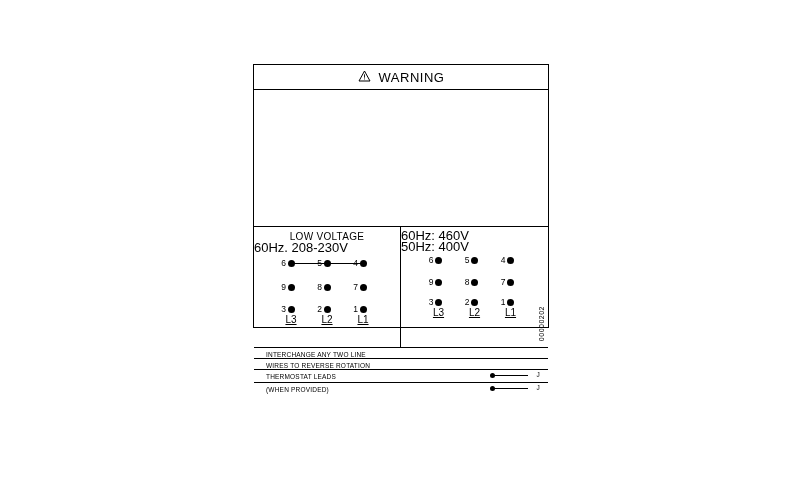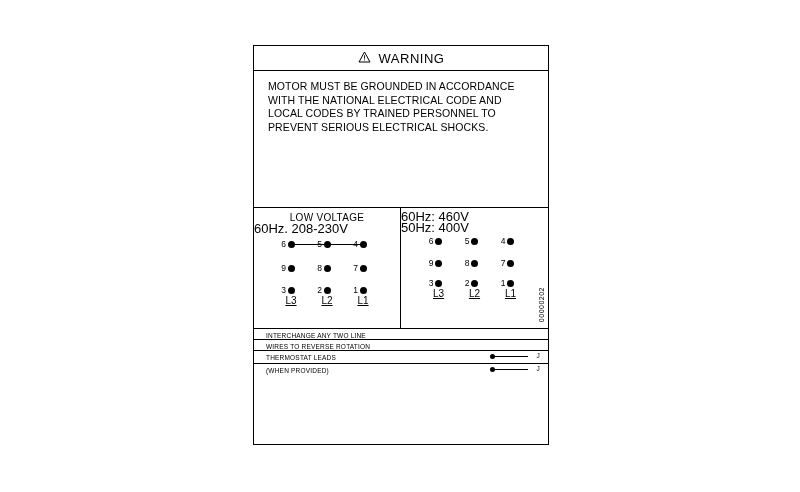--- a/index.html
+++ b/index.html
@@ -13,23 +13,23 @@
     font-family: "Liberation Sans", sans-serif;
     color: #000000;
     position: relative;
     overflow: hidden;
   }
 
   
   #plate {
     position: absolute;
     left: 253px;
-    top: 45px;
+    top: 64px;
     width: 296px;
-    height: 400px;
+    height: 264px;
     border: 1px solid #000;
     box-sizing: border-box;
     background: #fff;
   }
 
   
   .warning-bar {
     height: 24px;
     border-bottom: 1px solid #000;
     display: flex;
@@ -199,21 +199,20 @@
       <svg width="13" height="12" viewBox="0 0 13 12">
         <polygon points="6.5,1 12,11 1,11" fill="none" stroke="#000" stroke-width="1"></polygon>
         <rect x="6.1" y="4.3" width="0.9" height="3.4" fill="#000"></rect>
         <rect x="6.1" y="8.5" width="0.9" height="0.9" fill="#000"></rect>
       </svg>
     </span>
     <span class="warning-title">WARNING</span>
   </div>
 
   <div class="warning-body">
-    <p>MOTOR MUST BE GROUNDED IN ACCORDANCE WITH THE NATIONAL ELECTRICAL CODE AND LOCAL CODES BY TRAINED PERSONNEL TO PREVENT SERIOUS ELECTRICAL SHOCKS.</p>
   </div>
 
   <div class="diagrams">
 
     <div class="diag left">
       <div class="diag-title">LOW VOLTAGE</div>
       <div class="diag-sub">60Hz. 208-230V</div>
 
       <div class="grid">
 

